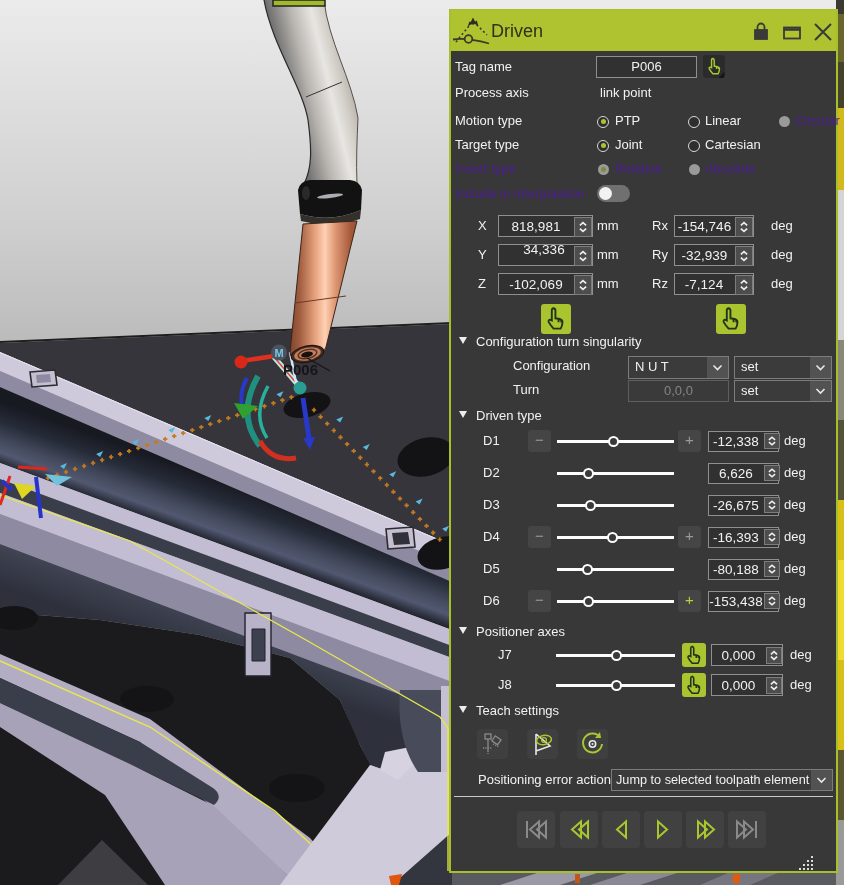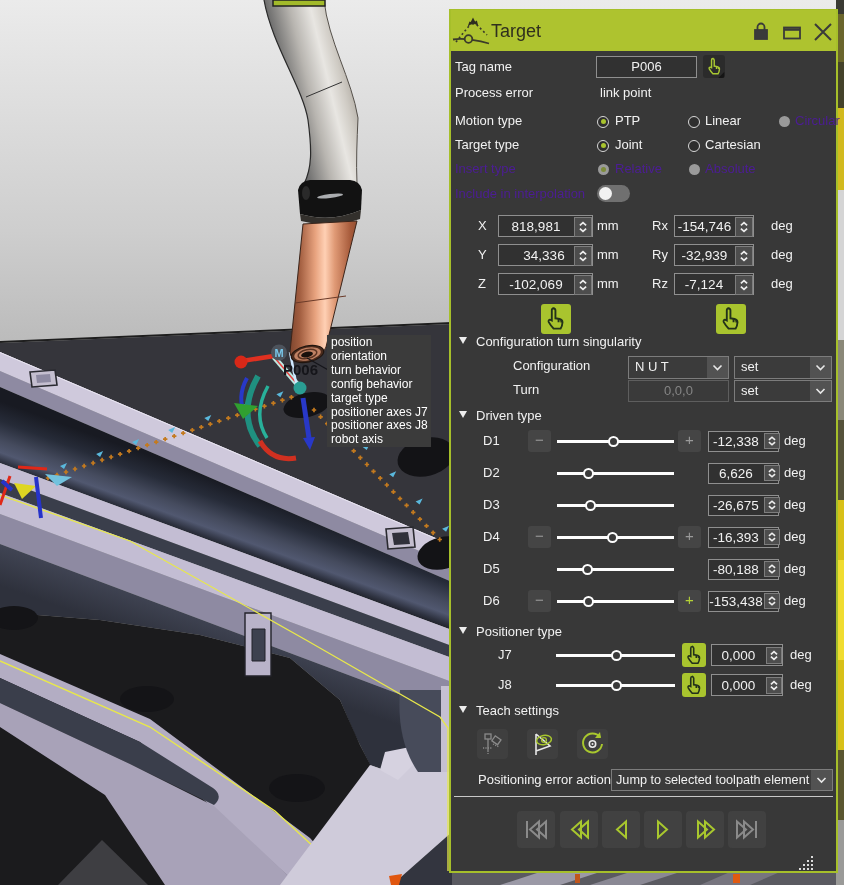--- a/index.html
+++ b/index.html
@@ -180,67 +180,57 @@
 <rect x="836" y="14" width="8" height="48" fill="#6a652c"></rect>
 <rect x="836" y="62" width="8" height="46" fill="#44422a"></rect>
 <rect x="836" y="108" width="8" height="82" fill="#d2ba1e"></rect>
 <rect x="836" y="340" width="8" height="80" fill="#8a8878"></rect>
 <rect x="836" y="420" width="8" height="80" fill="#55523a"></rect>
 <rect x="836" y="500" width="8" height="250" fill="#d8c018"></rect>
 <rect x="836" y="560" width="8" height="100" fill="#f0dc30"></rect>
 <rect x="836" y="750" width="8" height="70" fill="#5a5630"></rect>
 <rect x="836" y="820" width="8" height="65" fill="#9a9a98"></rect>
 </svg>
-<div id="tooltip" class="ab" style="left:327px;top:335px;width:104px;height:112px;background:#3b3b3b;color:#fff;font-size:12px;line-height:13.9px;padding:1px 0 0 4px;box-sizing:border-box;white-space:nowrap">
-      <div>position</div>
-      <div>orientation</div>
-      <div>turn behavior</div>
-      <div>config behavior</div>
-      <div>target type</div>
-      <div>positioner axes J7</div>
-      <div>positioner axes J8</div>
-      <div>robot axis</div>
-    </div>
 <div id="panel">
 <div class="ab" style="left:449px;top:9px;width:389px;height:864px;background:#a6bf2a"></div>
 <div class="ab" style="left:451px;top:10px;width:385px;height:861px;background:#383838"></div>
 <div class="ab" style="left:451px;top:10px;width:385px;height:41px;background:#aec32f"></div>
 <svg class="ab" style="left:452px;top:16px" width="40" height="30" viewBox="0 0 40 30">
 <g stroke="#3a3a2a" fill="none">
 <path d="M4,26 L21,5 L35,19" stroke-width="1.6" stroke-dasharray="2,2.6"></path>
 <path d="M1,23.5 C12,21.5 26,24.5 37,27.5" stroke-width="1.8"></path>
 <circle cx="16.5" cy="23" r="3.8" stroke-width="1.8" fill="#aec32f"></circle>
 </g>
 <g fill="#2e2e20">
 <path d="M21,1.5 l2.6,5.2 -5.2,0 z"></path>
 <path d="M21,7 l-5.2,3.4 1.6,-5 z"></path>
 <path d="M21,7 l5.2,2.8 -1.3,-5.2 z"></path>
 <circle cx="21" cy="7" r="1.8"></circle>
 </g>
 </svg>
-<div class="ab" style="left:491px;top:21px;font-size:18px;color:#30301e">Target</div>
+<div class="ab" style="left:491px;top:21px;font-size:18px;color:#30301e">Driven</div>
 <svg class="ab" style="left:753px;top:22px" width="80" height="20" viewBox="0 0 80 20">
 <g stroke="#3a3a3a" fill="none" stroke-width="1.8">
 <rect x="2" y="8" width="12" height="9" fill="#3a3a3a"></rect>
 <path d="M4.5,8 v-3 a3.5,3.5 0 0 1 7,0 v3"></path>
 <rect x="31" y="5.5" width="16" height="11"></rect>
 <line x1="31" y1="7.5" x2="47" y2="7.5" stroke-width="2.6"></line>
 <path d="M62,2 L78,18 M78,2 L62,18" stroke-width="2"></path>
 </g>
 </svg>
 <div class="lb" style="left:455px;top:60px">Tag name</div>
 <div class="inp" style="left:596px;top:56px;width:101px;height:22px;text-align:center;line-height:20px">P006</div>
 <svg class="ab" style="left:703px;top:55px;background:#2b2b2b;border-radius:3px" width="22" height="23" viewBox="0 0 17 19">
         <g fill="none" stroke="#a8c832" stroke-width="1.2">
           <path d="M7.46,3.15 c0.81,0 1.23,0.51 1.23,1.27 v4.76 l0.85,0.09 c2.04,0.26 3.57,0.59 3.48,2.29 c-0.09,1.27 -0.51,2.98 -1.19,3.91 h-4.25 c-0.85,-0.94 -2.38,-2.89 -2.98,-4.00 c-0.42,-0.85 0.21,-1.70 1.10,-1.36 l0.77,0.34 v-6.21 c0,-0.77 0.42,-1.27 1.02,-1.27 z"></path>
           <path d="M10.60,9.78 v1.78 M12.30,10.03 v1.61"></path>
         </g>
         <path d="M17,19 l-5,0 5,-5 z" fill="#151515"></path>
       </svg>
-<div class="lb" style="left:455px;top:86px">Process error</div>
+<div class="lb" style="left:455px;top:86px">Process axis</div>
 <div class="lb" style="left:600px;top:86px">link point</div>
 <div class="lb" style="left:455px;top:114px">Motion type</div>
 <div class="radio" style="left:597px;top:115.5px">
         <span class="dot"></span>
       </div>
 <div class="lb" style="left:615px;top:114px">PTP</div>
 <div class="radio" style="left:688px;top:115.5px"></div>
 <div class="lb" style="left:705px;top:114px">Linear</div>
 <div class="radio dis" style="left:778.5px;top:116.0px"></div>
 <div class="lb dim" style="left:795px;top:114px">Circular</div>
@@ -277,21 +267,21 @@
 <div class="vtxt" style="left:674px;top:219px;width:61px">-154,746</div>
 <svg class="ab" style="left:735px;top:216.5px;background:#4d4d4d;border:1px solid #7d7d7d;box-sizing:border-box" width="18" height="20" viewBox="0 0 18 20">
         <g stroke="#ededed" stroke-width="1.9" fill="none">
           <path d="M5.5,8.2 l3.5,-3.2 3.5,3.2"></path>
           <path d="M5.5,11.8 l3.5,3.2 3.5,-3.2"></path>
         </g>
       </svg>
 <div class="lb" style="left:771px;top:219px">deg</div>
 <div class="lb" style="left:478px;top:248px">Y</div>
 <div class="inp" style="left:498px;top:244px;width:95px;height:22px"></div>
-<div class="vtxt" style="left:498px;top:248px;width:92px">34,336</div>
+<div class="vtxt" style="left:498px;top:242px;width:92px">34,336</div>
 <svg class="ab" style="left:574px;top:245.5px;background:#4d4d4d;border:1px solid #7d7d7d;box-sizing:border-box" width="18" height="20" viewBox="0 0 18 20">
         <g stroke="#ededed" stroke-width="1.9" fill="none">
           <path d="M5.5,8.2 l3.5,-3.2 3.5,3.2"></path>
           <path d="M5.5,11.8 l3.5,3.2 3.5,-3.2"></path>
         </g>
       </svg>
 <div class="lb" style="left:597px;top:248px">mm</div>
 <div class="lb" style="left:652px;top:248px">Ry</div>
 <div class="inp" style="left:674px;top:244px;width:80px;height:22px"></div>
 <div class="vtxt" style="left:674px;top:248px;width:61px">-32,939</div>
@@ -428,21 +418,21 @@
 <div class="inp" style="left:708px;top:590.5px;width:71px;height:21px"></div>
 <div class="vtxt" style="left:708px;top:594px;width:56px">-153,438</div>
 <svg class="ab" style="left:764px;top:593px;background:#4d4d4d;border:1px solid #7d7d7d;box-sizing:border-box" width="16" height="16" viewBox="0 0 16 16">
         <g stroke="#ededed" stroke-width="1.9" fill="none">
           <path d="M4.5,6.7 l3.5,-3 3.5,3"></path>
           <path d="M4.5,9.3 l3.5,3 3.5,-3"></path>
         </g>
       </svg>
 <div class="lb" style="left:784px;top:594px">deg</div>
 <div class="ab" style="left:459px;top:627px;border-left:4.5px solid transparent;border-right:4.5px solid transparent;border-top:7px solid #ededed;width:0;height:0"></div>
-<div class="sech" style="left:476px;top:624px">Positioner type</div>
+<div class="sech" style="left:476px;top:624px">Positioner axes</div>
 <div class="lb" style="left:498px;top:648px">J7</div>
 <div class="track" style="left:556px;top:654px;width:119px"></div>
 <div class="knob" style="left:610.5px;top:649.5px"></div>
 <svg class="ab" style="left:682px;top:643px;background:#a9c42e;border-radius:3px" width="24" height="24" viewBox="0 0 20 21">
         <g fill="none" stroke="#23321a" stroke-width="1.4">
           <path d="M8.30,3.20 c0.95,0 1.45,0.60 1.45,1.50 v5.60 l1.00,0.10 c2.40,0.30 4.20,0.70 4.10,2.70 c-0.10,1.50 -0.60,3.50 -1.40,4.60 h-5.00 c-1.00,-1.10 -2.80,-3.40 -3.50,-4.70 c-0.50,-1.00 0.25,-2.00 1.30,-1.60 l0.90,0.40 v-7.30 c0,-0.90 0.50,-1.50 1.20,-1.50 z"></path>
           <path d="M12.00,11.00 v2.10 M14.00,11.30 v1.90"></path>
         </g>
       </svg>
 <div class="inp" style="left:711px;top:644px;width:72px;height:22px"></div>

